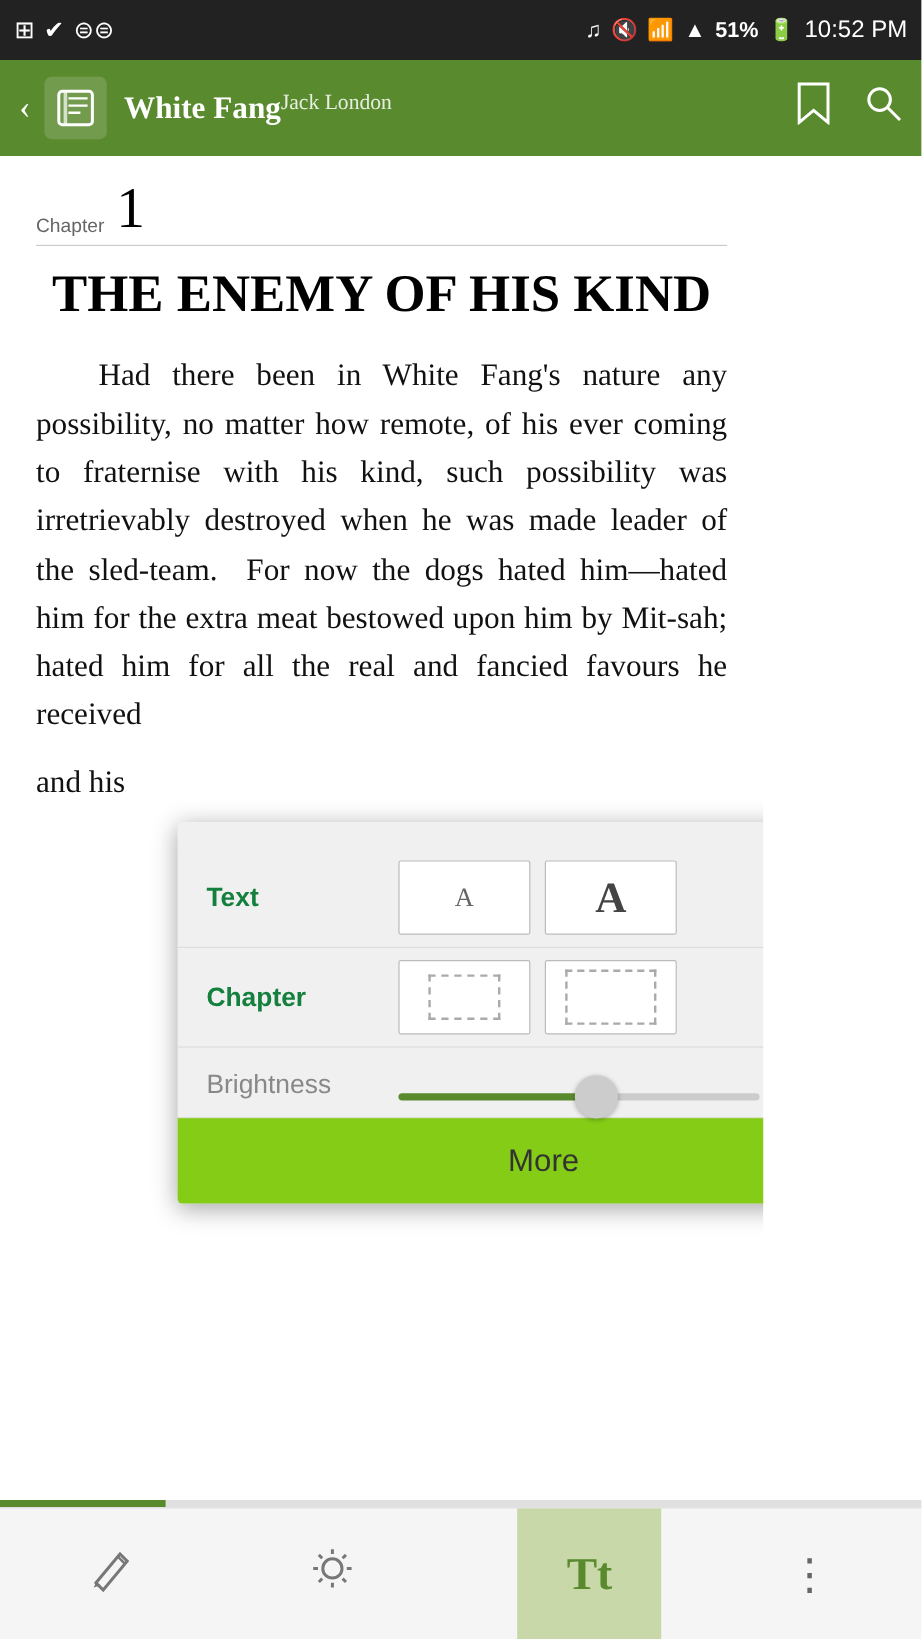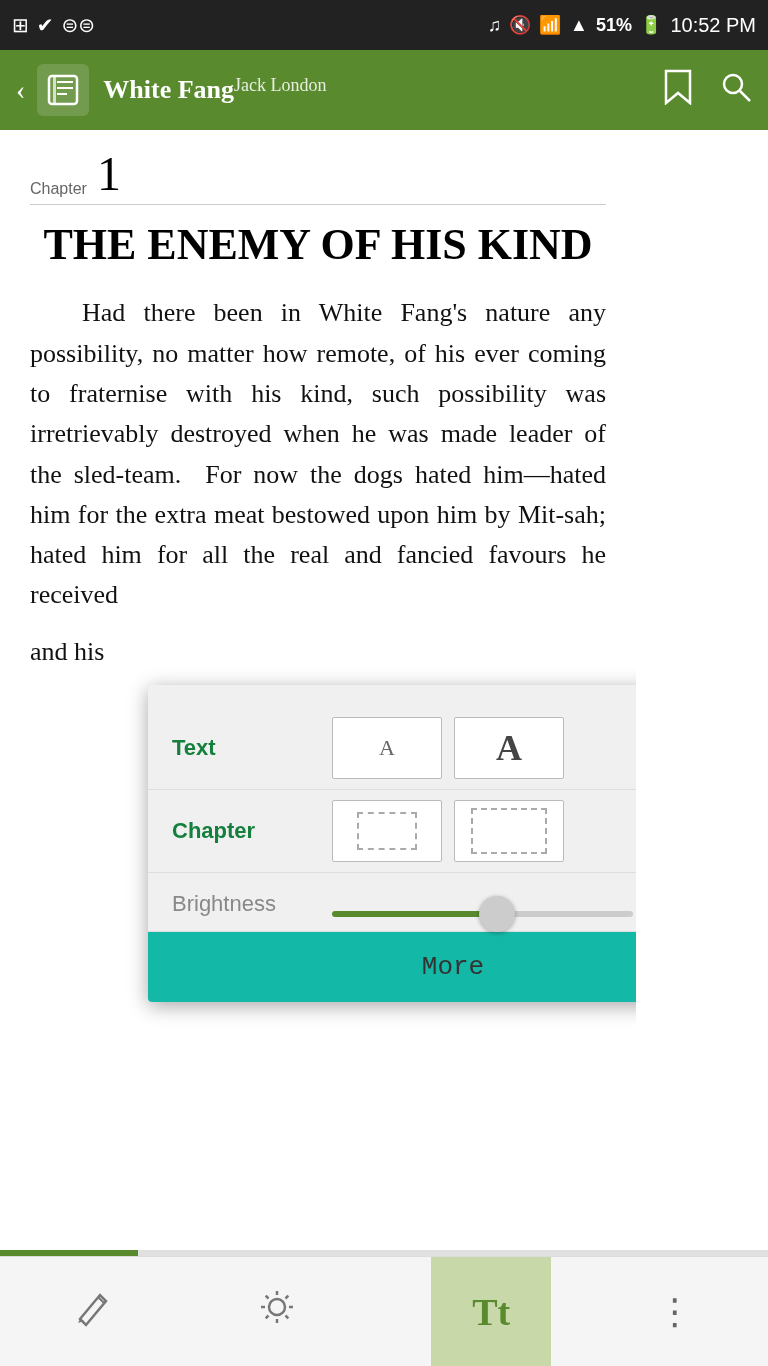--- a/index.html
+++ b/index.html
@@ -257,22 +257,22 @@
     }
     .auto-label { font-size: 22px; color: #555; font-family: sans-serif; }
 
     
     .more-btn {
       width: 100%;
       padding: 20px 0;
       text-align: center;
       font-size: 26px;
       color: #333;
-      font-family: Liberation Mono, monospace;
-      background: #14b8a6;
+      font-family: Liberation Sans, sans-serif;
+      background: #84cc16;
       cursor: pointer;
       border-top: 1px solid #ddd;
       border-radius: 0 0 4px 4px;
     }
 
     
     #progress-bar-area {
       position: absolute;
       bottom: 110px;
       left: 0;

